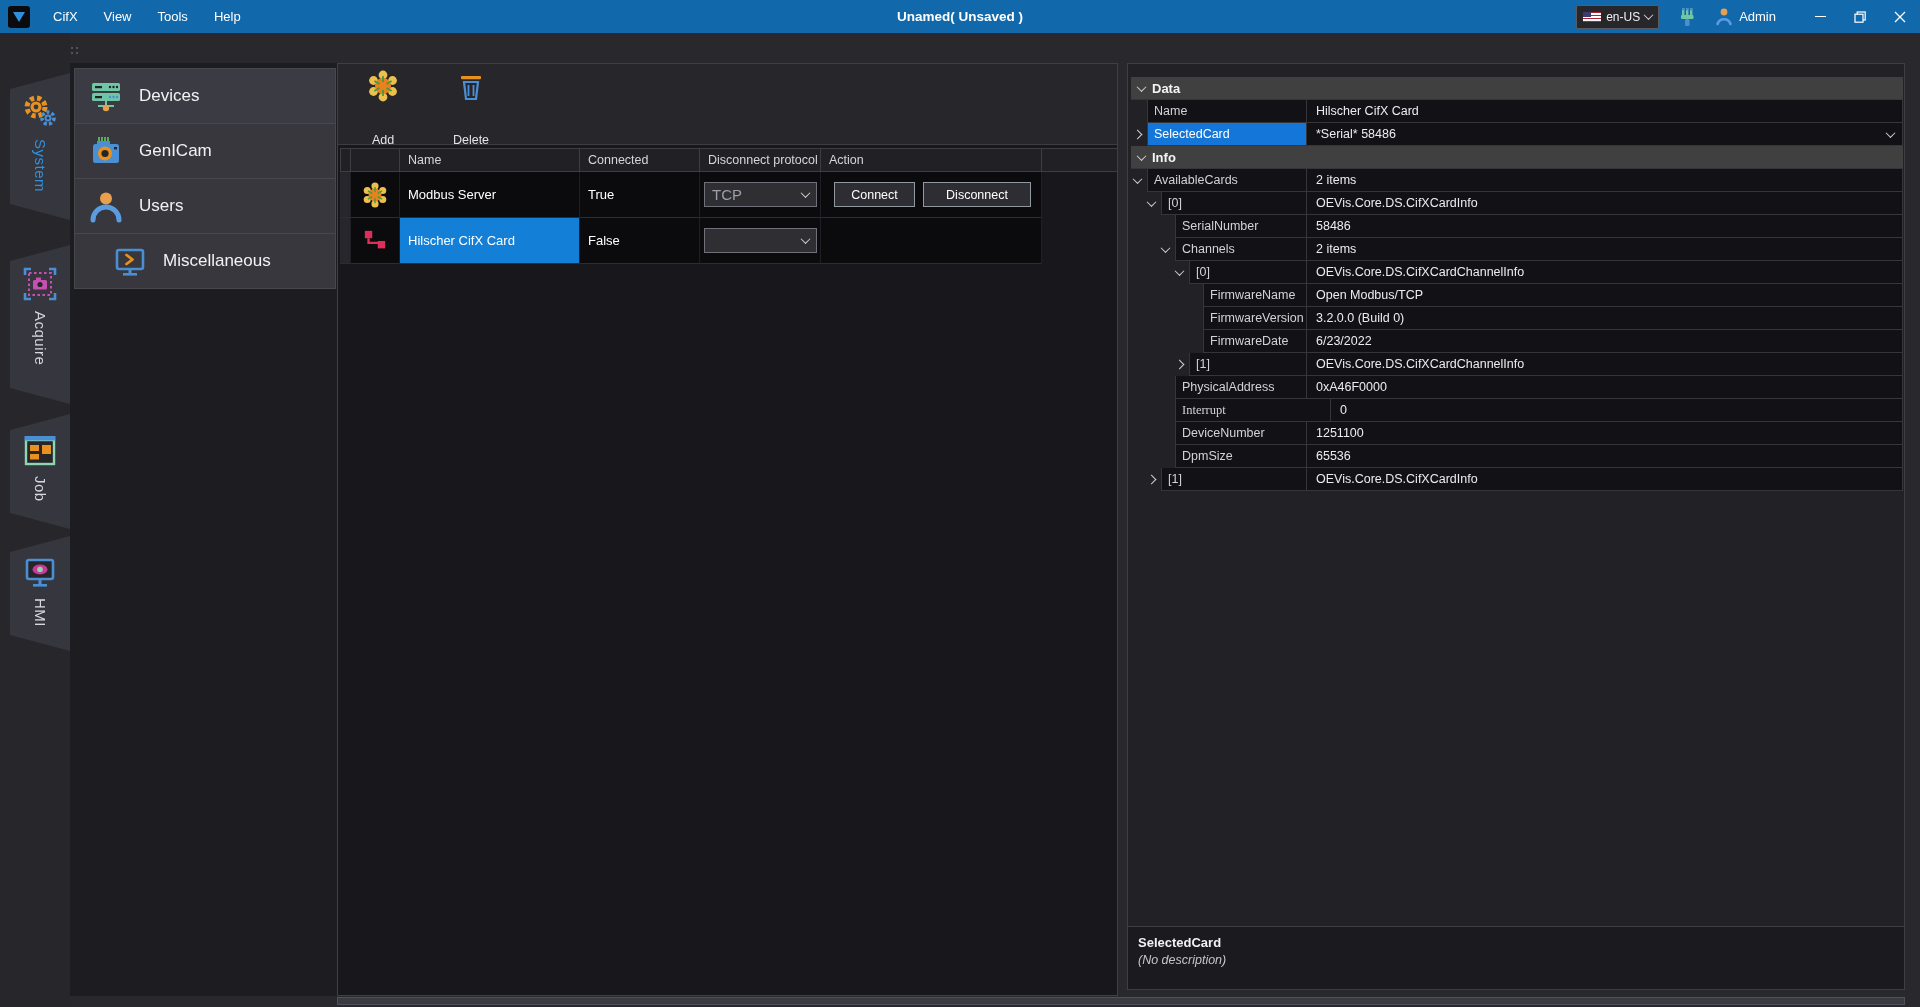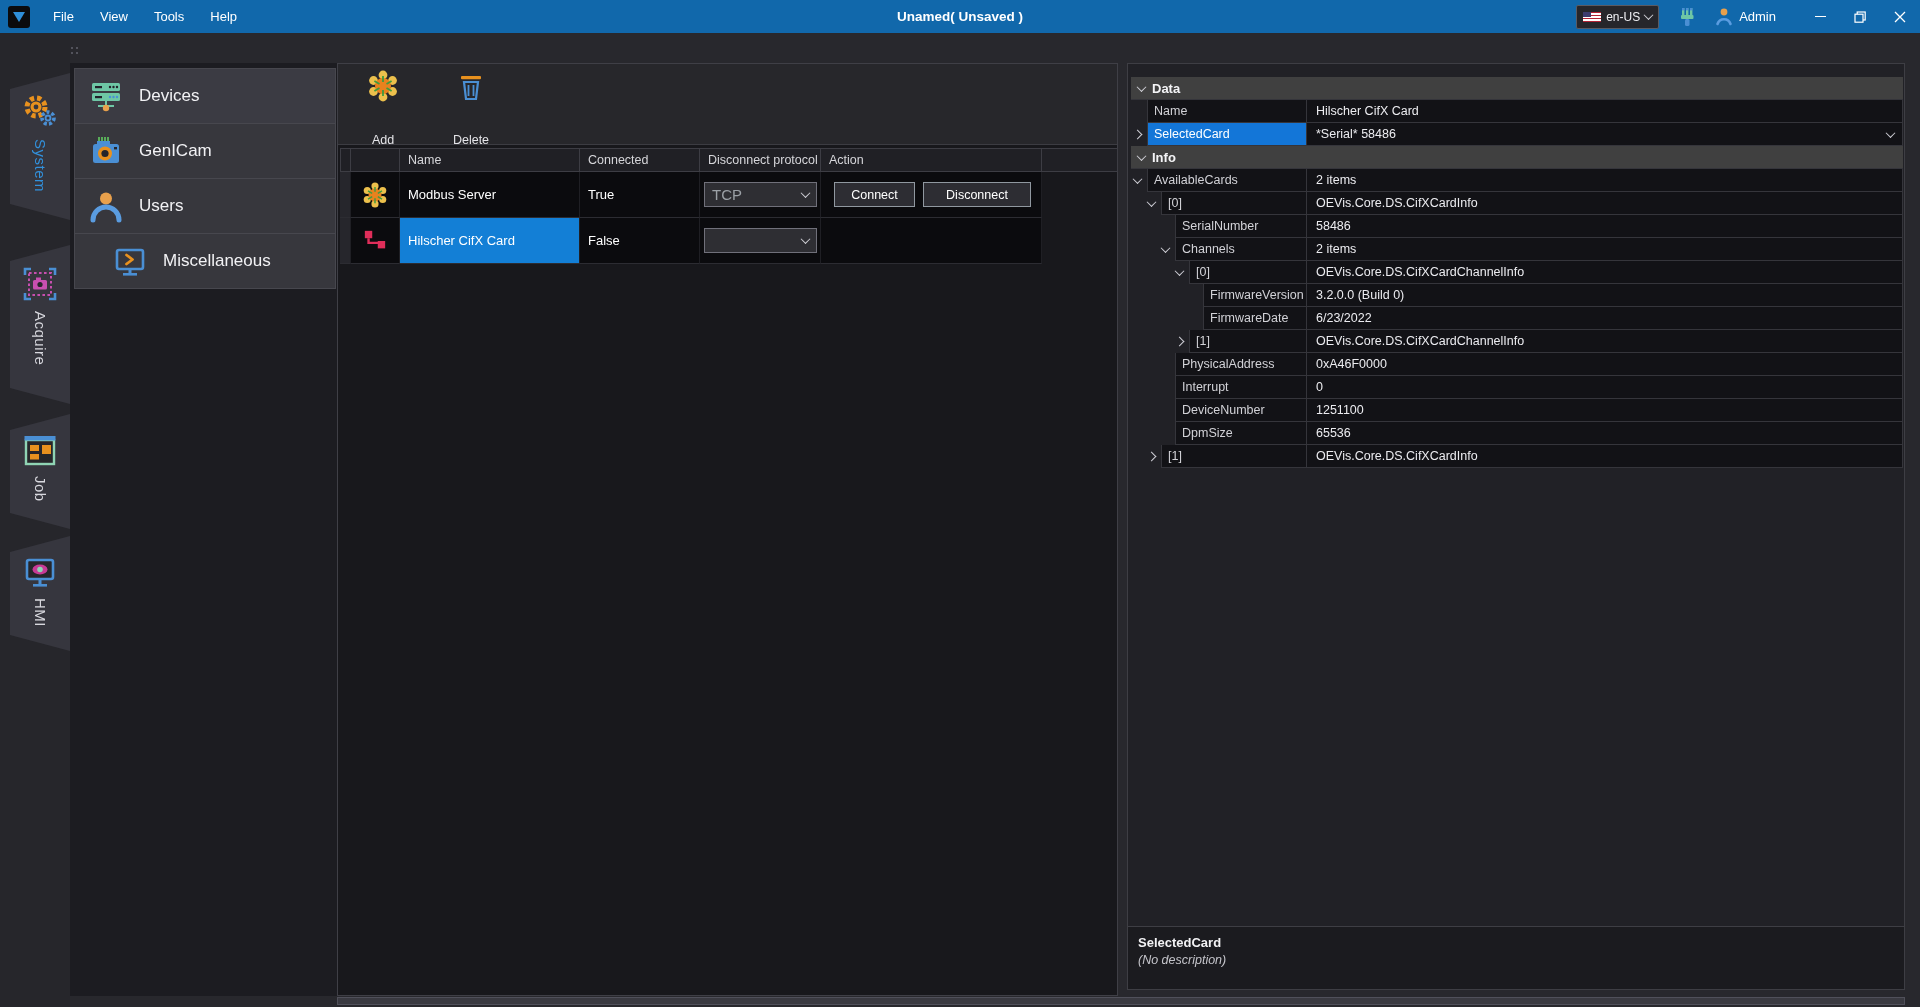--- a/index.html
+++ b/index.html
@@ -103,21 +103,21 @@
 
 <div class="stage">
 
   <div class="abs titlebar">
     <div class="logo">
       <svg width="16" height="16" viewBox="0 0 16 16">
           <polygon points="2,3 14,3 8,13" fill="#2f8fd9"></polygon>
         </svg>
     </div>
     <div class="menu">
-      <div class="menu-item">File</div>
+      <div class="menu-item">CifX</div>
       <div class="menu-item">View</div>
       <div class="menu-item">Tools</div>
       <div class="menu-item">Help</div>
     </div>
     <div class="win-title">Unamed( Unsaved )</div>
     <div class="tb-right">
       <div class="lang-box">
         <span class="flag"></span>
         <span class="lang-label">en-US</span>
         <span class="chev down"></span>
@@ -448,20 +448,27 @@
       <div class="pg-row">
         <div class="pg-gutter" style="width:58px;">
             <span class="chev down"></span>
           </div>
         <div class="pg-label" style="width:118px;">[0]</div>
         <div class="pg-value">
             <span>OEVis.Core.DS.CifXCardChannelInfo</span>
           </div>
       </div>
 
+      <div class="pg-row">
+        <div class="pg-gutter" style="width:72px;"></div>
+        <div class="pg-label" style="width:104px;">FirmwareName</div>
+        <div class="pg-value">
+            <span>Open Modbus/TCP</span>
+          </div>
+      </div>
 
       <div class="pg-row">
         <div class="pg-gutter" style="width:72px;"></div>
         <div class="pg-label" style="width:104px;">FirmwareVersion</div>
         <div class="pg-value">
             <span>3.2.0.0 (Build 0)</span>
           </div>
       </div>
 
       <div class="pg-row">
@@ -485,21 +492,21 @@
       <div class="pg-row">
         <div class="pg-gutter" style="width:44px;"></div>
         <div class="pg-label" style="width:132px;">PhysicalAddress</div>
         <div class="pg-value">
             <span>0xA46F0000</span>
           </div>
       </div>
 
       <div class="pg-row">
         <div class="pg-gutter" style="width:44px;"></div>
-        <div class="pg-label" style="width:132px;">Interrupt</div>
+        <div class="pg-label" style="width:156px;font-family:Liberation Serif, serif;">Interrupt</div>
         <div class="pg-value">
             <span>0</span>
           </div>
       </div>
 
       <div class="pg-row">
         <div class="pg-gutter" style="width:44px;"></div>
         <div class="pg-label" style="width:132px;">DeviceNumber</div>
         <div class="pg-value">
             <span>1251100</span>

